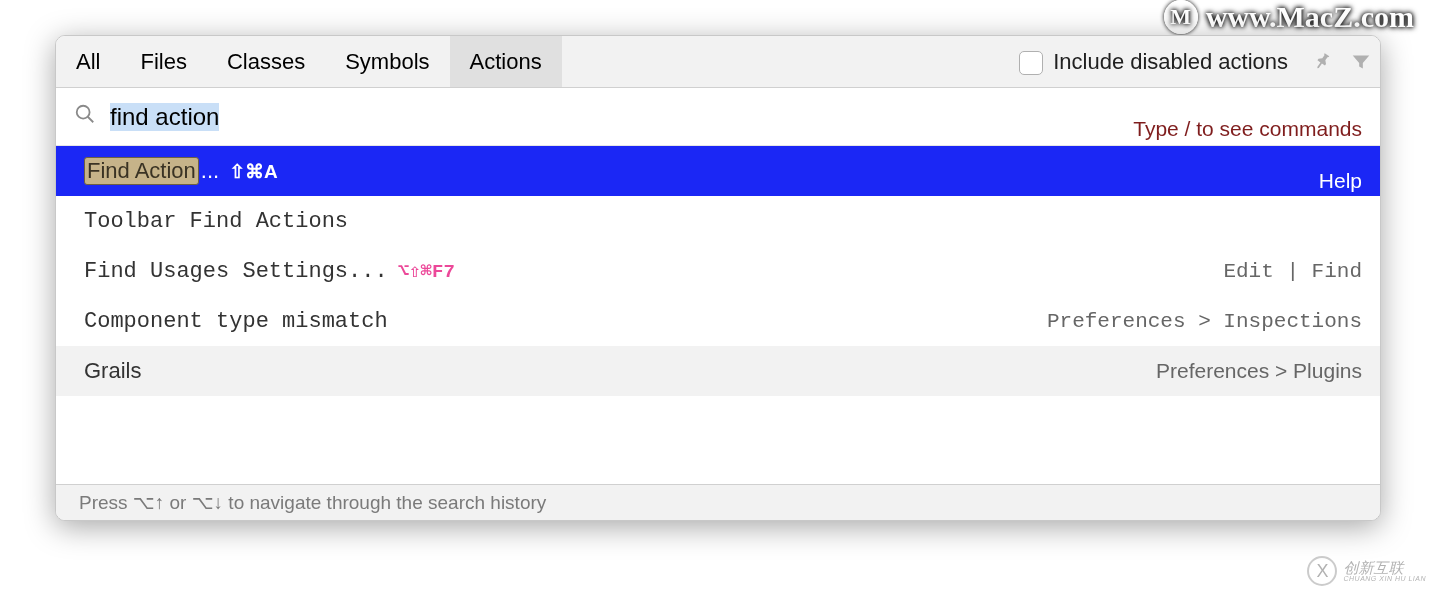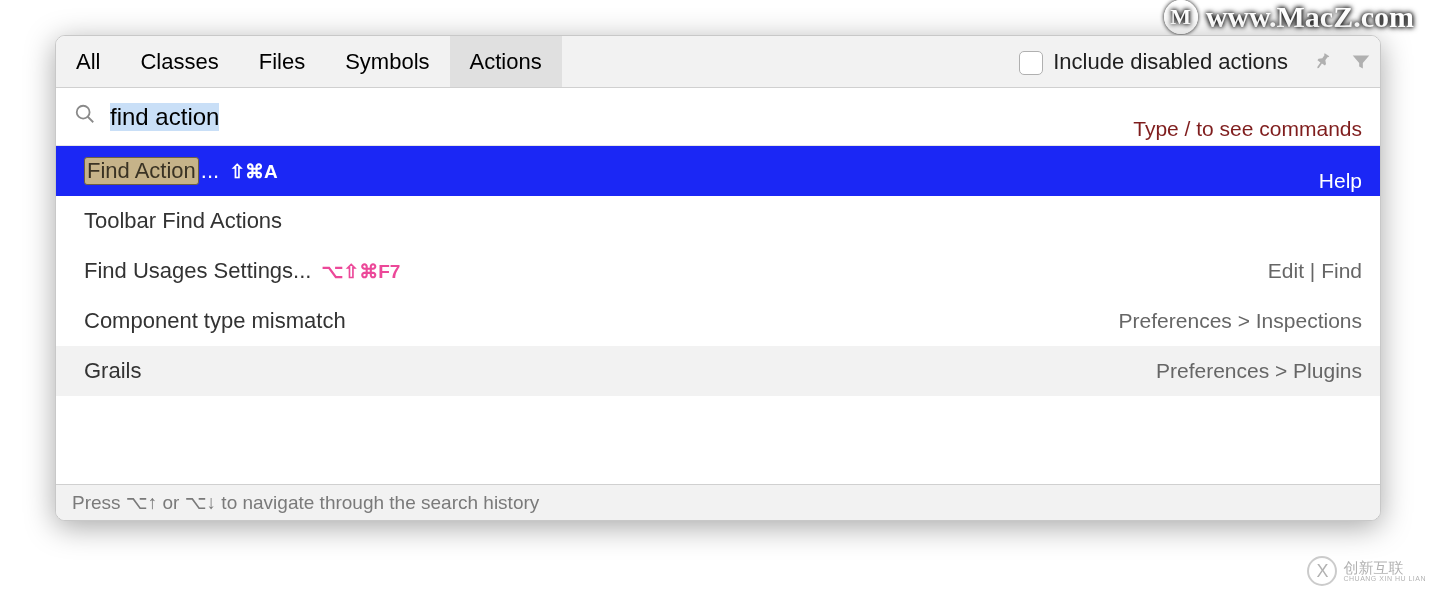--- a/index.html
+++ b/index.html
@@ -85,21 +85,21 @@
     justify-content:space-between;
     height:50px;
     padding:0 18px 0 28px;
     cursor:default;
   }
   .row.selected {
     background:#1b27f5;
     color:#fff;
   }
   .row.alt { background:#f2f2f2; color:#333; }
-  .row.nrm { background:#fff; color:#333; }
+  .row.nrm { background:#fff; color:#333;font-family:Liberation Mono, monospace; }
   .row-left { display:flex; align-items:center; gap:2px; }
   .row-right { color:#666; font-size:21px; }
   .row.selected .row-right { color:#fff;margin-top:20px; }
   .highlight-box {
     background:#c6b389;
     border:1px solid #6e6042;
     border-radius:3px;
     padding:0 2px;
     color:#3a3324;
   }
@@ -108,21 +108,21 @@
     margin-left:8px;
     font-weight:600;
     font-size:19px;
   }
   .row.selected .shortcut { color:#fff; }
   .row.nrm .shortcut, .row.alt .shortcut { color:#ec4899; font-weight:600; }
   .empty { height:88px; background:#fff; }
   .footer {
     height:36px;
     display:flex; align-items:center;
-    padding:0 16px;
+    padding:0 23px;
     background:#f2f2f2;
     border-top:1px solid #d0d0d0;
     color:#7a7a7a;
     font-size:19px;
   }
   .watermark-top {
     position:absolute;
     right:18px; top:0;
     display:flex; align-items:center;
     gap:8px;
@@ -149,38 +149,38 @@
     color:#666;
     font-size:14px;
   }
   .wm-b-circle {
     width:30px; height:30px;
     border:2px solid #999;
     border-radius:50%;
     display:flex; align-items:center; justify-content:center;
     font-size:18px;
   }
-  .wm-b-text { display:flex; flex-direction:column; line-height:1; }
+  .wm-b-text { display:flex; flex-direction:column; line-height:1;font-style:italic; }
   .wm-b-text .zh { font-size:15px; }
   .wm-b-text .en { font-size:7px; letter-spacing:0.5px; }
 </style>
 </head>
 <body>
 
 <div class="watermark-top">
   <span class="wm-circle">M</span>
   <span>www.MacZ.com</span>
 </div>
 
 <div class="window">
 
   <div class="tab-bar">
     <div class="tab">All</div>
+    <div class="tab">Files</div>
     <div class="tab">Classes</div>
-    <div class="tab">Files</div>
     <div class="tab">Symbols</div>
     <div class="tab active">Actions</div>
     <div class="spacer"></div>
     <label class="include-box">
       <span class="checkbox"></span>
       <span>Include disabled actions</span>
     </label>
     <div class="toolbar-icons">
       <span>
         <svg width="22" height="22" viewBox="0 0 24 24" fill="currentColor">

